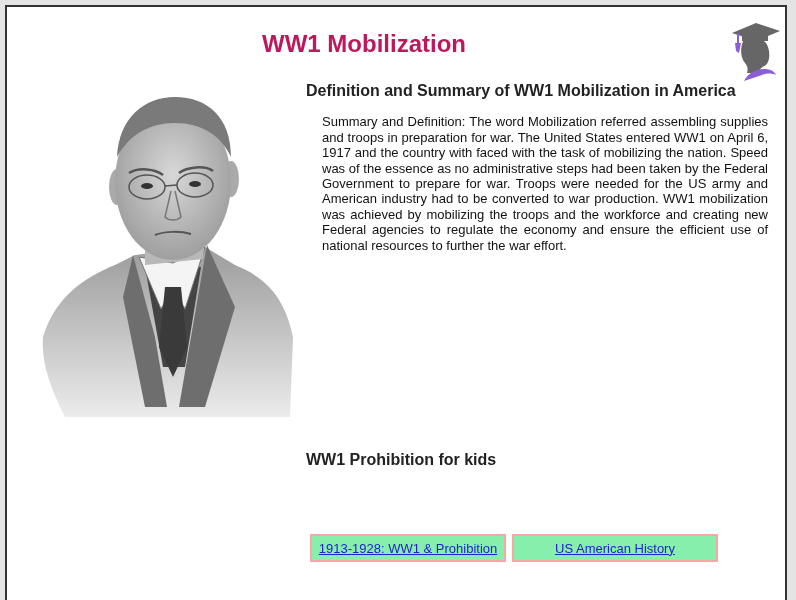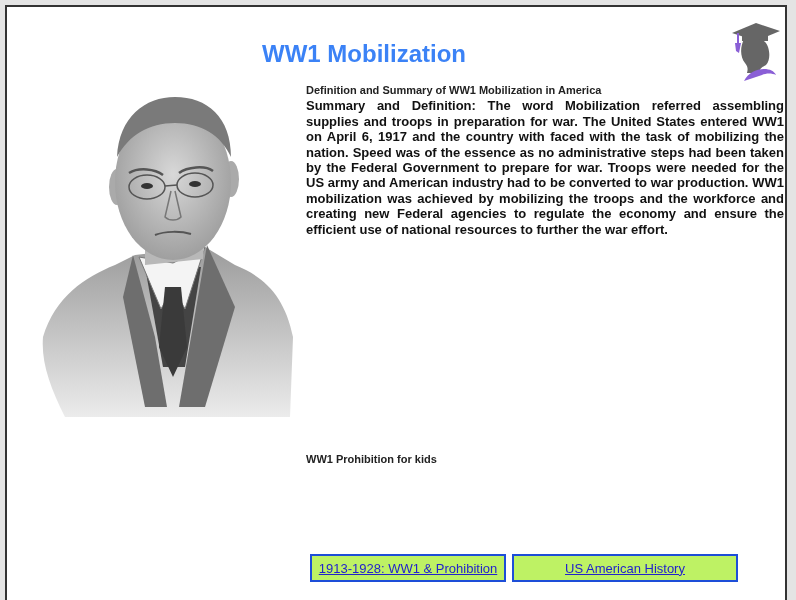--- a/index.html
+++ b/index.html
@@ -19,24 +19,24 @@
       height: 600px;
       background: #ffffff;
       border-left: 2px solid #333;
       border-top: 2px solid #333;
       border-right: 2px solid #333;
       box-sizing: border-box;
     }
     .title {
       position: absolute;
       left: 255px;
-      top: 33px;
+      top: 23px;
       font-size: 24px;
       font-weight: bold;
-      color: #3b82f6;
+      color: #be185d;
       margin: 0;
       letter-spacing: 0px;
     }
     .logo {
       position: absolute;
       left: 721px;
       top: 12px;
       width: 52px;
       height: 62px;
     }
@@ -50,61 +50,59 @@
     .section {
       position: absolute;
       left: 299px;
       width: 478px;
       font-size: 13px;
       line-height: 15.4px;
       color: #111;
       text-align: justify;
     }
     .section h2 {
-      font-size: 11px;
+      font-size: 16px;
       font-weight: bold;
       margin: 0;
       color: #222;
       text-align: left;
     }
     .section p {
-      margin: 0;
-      font-weight: bold;
+      margin: 16px;
     }
     .section-1 { top: 76px; }
     .section-2 { top: 445px; }
     a.inline-link {
       color: #1a0dab;
       color: #2222cc;
       text-decoration: underline;
     }
     .nav-buttons {
       position: absolute;
       top: 527px;
       left: 303px;
       display: flex;
       gap: 6px;
     }
     .nav-btn {
-      border: 2px solid #1d4ed8;
+      border: 2px solid #fca5a5;
       height: 28px;
       box-sizing: border-box;
       display: flex;
       align-items: center;
       justify-content: center;
       font-size: 13px;
-      background: #bef264;
-      margin-top: 20px;
+      background: #86efac;
     }
     .nav-btn a {
       color: #2222cc;
       text-decoration: underline;
     }
     .btn-1 { width: 196px; }
-    .btn-2 { width: 226px; }
+    .btn-2 { width: 206px; }
   </style>
 </head>
 <body>
 
 <div class="page">
 
   <h1 class="title">WW1 Mobilization</h1>
 
   <div class="logo">
     <svg width="52" height="62" viewBox="0 0 52 62">

